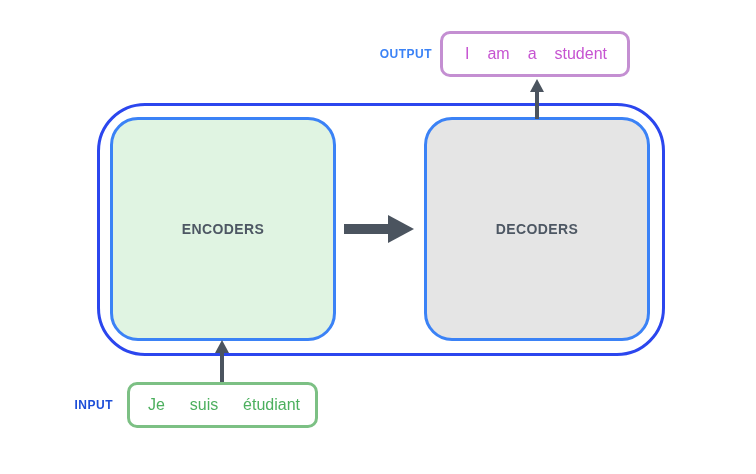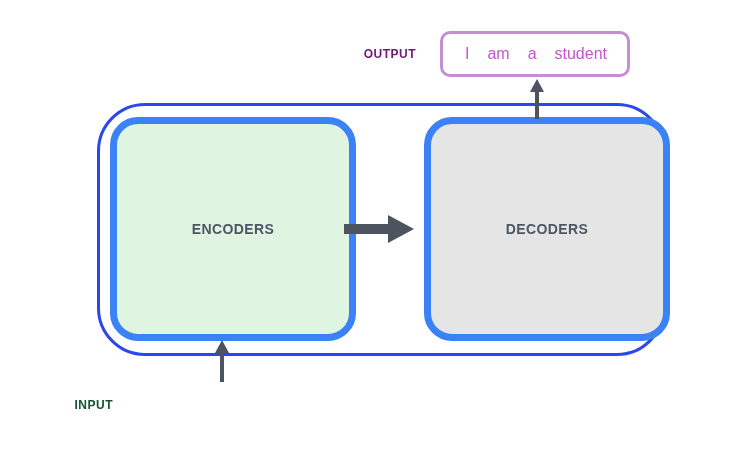--- a/index.html
+++ b/index.html
@@ -24,24 +24,24 @@
     height: 253px;
     box-sizing: border-box;
     border: 3px solid #2b46ee;
     border-radius: 48px;
     background: #ffffff;
   }
   
   .block {
     position: absolute;
     top: 117px;
-    width: 246px;
+    width: 226px;
     height: 224px;
     box-sizing: border-box;
-    border: 7px solid #3b82f6;
+    border: 3px solid #3b82f6;
     border-radius: 28px;
     display: flex;
     align-items: center;
     justify-content: center;
   }
   .block span {
     font-size: 14px;
     font-weight: 700;
     letter-spacing: 0.4px;
     color: #4d5763;
@@ -96,30 +96,30 @@
   
   .side-label {
     position: absolute;
     font-size: 12px;
     font-weight: 700;
     letter-spacing: 0.5px;
     line-height: 14px;
     text-align: right;
   }
   .output-label {
-    left: 344px;
+    left: 360px;
     top: 47px;
     width: 72px;
-    color: #701a75;
+    color: #3b82f6;
   }
   .input-label {
     left: 61px;
     top: 398px;
     width: 52px;
-    color: #14532d;
+    color: #1d4ed8;
   }
 </style>
 </head>
 <body>
 
 <div class="stage">
 
   <div class="container"></div>
 
   <div class="block encoders">
@@ -147,14 +147,19 @@
 
   <div class="side-label output-label">OUTPUT</div>
   <div class="token-box output-box">
     <span>I</span>
     <span>am</span>
     <span>a</span>
     <span>student</span>
   </div>
 
   <div class="side-label input-label">INPUT</div>
+  <div class="token-box input-box">
+    <span>Je</span>
+    <span>suis</span>
+    <span>étudiant</span>
+  </div>
 
 </div>
 
 </body></html>

